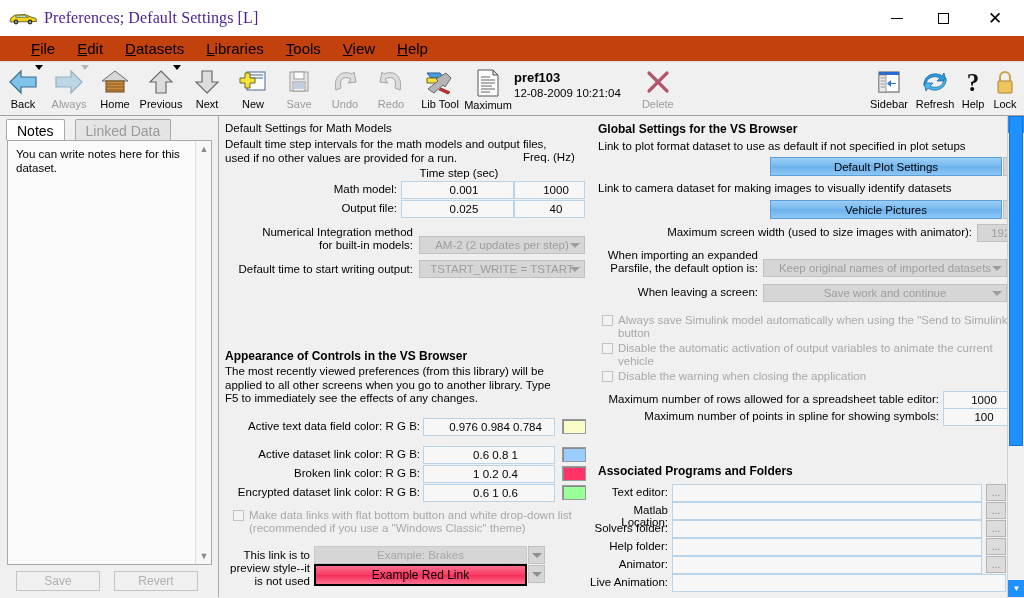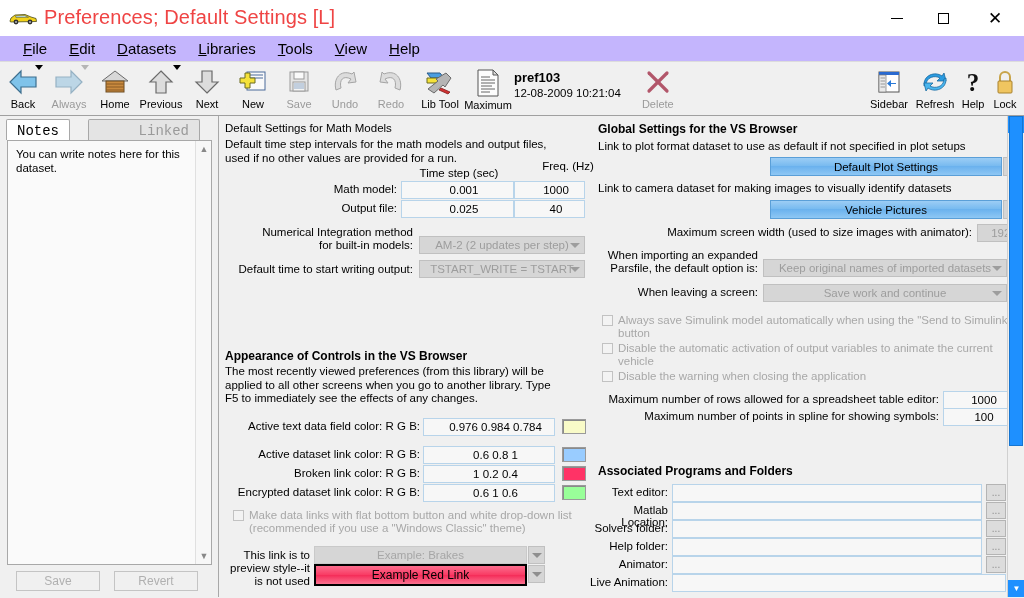--- a/index.html
+++ b/index.html
@@ -16,37 +16,37 @@
   #app { position: relative; width: 1024px; height: 598px; background:#f0f0f0; }
 
   
   .titlebar {
     height: 36px; background:#ffffff; display:flex; align-items:center;
     border-bottom: 1px solid #ffffff; position:relative;
   }
   .title-icon { margin-left: 8px; width: 30px; height: 20px; position:relative; }
   .car { position:absolute; left:0; top:4px; width:30px; height:13px; }
   .title-text {
-    margin-left: 6px; font-size: 20px; color:#ef4444;
-    font-family:Liberation Sans, sans-serif; letter-spacing:0.1px;
+    margin-left: 6px; font-size: 16px; color:#4c1d95;
+    font-family:Liberation Serif, serif; letter-spacing:0.1px;
   }
   .winbtns { position:absolute; right:0; top:0; height:36px; display:flex; }
   .winbtn {
     width: 46px; height:36px; display:flex; align-items:center; justify-content:center;
     font-size: 15px; color:#000; cursor:default;
   }
   .winbtn.close { width: 58px; }
   .mini { display:block; width:12px; height:1px; background:#000; }
   .maxi { display:block; width:11px; height:11px; border:1px solid #000; }
   .xglyph { font-size:17px; line-height:1; font-weight:300; }
 
   
   .menubar {
-    height: 26px; background:#c4b5fd; display:flex; align-items:center;
-    padding-left: 12px; gap: 0px; border-bottom:1px solid #dcdcdc;
+    height: 26px; background:#c2410c; display:flex; align-items:center;
+    padding-left: 20px; gap: 0px; border-bottom:1px solid #dcdcdc;
   }
   .menuitem {
     padding: 3px 11px; font-size: 15px; color:#000; cursor:default;
     font-family:"Liberation Sans", sans-serif;
   }
   .menuitem u { text-decoration: underline; }
 
   
   .toolbar {
     height: 54px; background:#f0f0f0; display:flex; align-items:flex-start;
@@ -77,23 +77,23 @@
   
   .body { display:flex; height: 481px; }
 
   
   .leftpane {
     width: 219px; background:#f0f0f0; display:flex; flex-direction:column;
     border-right:1px solid #a8a8a8; position:relative;
   }
   .tabs { display:flex; height:24px; padding-left:6px; padding-top:3px; background:#f0f0f0;}
   .tab {
-    padding: 3px 10px 2px 10px; font-size:14px; font-family:Liberation Mono, monospace;
+    padding: 3px 10px 2px 10px; font-size:14px; font-family:Liberation Sans, sans-serif;
     border:1px solid #a8a8a8; border-bottom:none; background:#e4e4e4; color:#9a9a9a;
-    margin-right:18px; border-radius:2px 2px 0 0; cursor:default;text-align:right;
+    margin-right:10px; border-radius:2px 2px 0 0; cursor:default;text-align:right;
   }
   .tab.active { background:#ffffff; color:#000; position:relative; z-index:2; }
   .notesbox {
     flex:1; margin: 0 6px 0 7px; background:#fafafa; border:1px solid #a8a8a8;
     border-top:1px solid #a8a8a8; position:relative; overflow:hidden;
   }
   .notestext { padding: 6px 8px; font-size:11.5px; line-height:14px; color:#000; width:190px;}
   .vscroll {
     position:absolute; right:0; top:0; width:16px; bottom:0; background:#f7f7f7;
     border-left:1px solid #e0e0e0;
@@ -447,21 +447,21 @@
 
     <div class="main">
       <div class="cols">
 
         <div class="colL">
 
           <div class="abs" style="left:0;top:6px;width:350px">Default Settings for Math Models</div>
           <div class="abs sectext" style="left:0;top:22px;width:337px">Default time step intervals for the math models and output files, used if no other values are provided for a run.</div>
 
           <div class="abs" style="left:172px;top:51px;width:124px;text-align:center;font-size:11.5px">Time step (sec)</div>
-          <div class="abs" style="left:298px;top:44px;width:90px;text-align:center;font-size:11.5px">Freq. (Hz)</div>
+          <div class="abs" style="left:298px;top:35px;width:90px;font-size:11.5px">Freq. (Hz)</div>
 
           <div class="abs lbl-r" style="left:60px;top:67px;width:112px">Math model:</div>
           <div class="abs tfield" style="left:176px;top:65px;width:113px">0.001</div>
           <div class="abs tfield" style="left:289px;top:65px;width:71px">1000</div>
 
           <div class="abs lbl-r" style="left:60px;top:86px;width:112px">Output file:</div>
           <div class="abs tfield" style="left:176px;top:84px;width:113px">0.025</div>
           <div class="abs tfield" style="left:289px;top:84px;width:71px">40</div>
 
           <div class="abs lbl-r dim" style="left:10px;top:110px;width:178px">Numerical Integration method</div>

